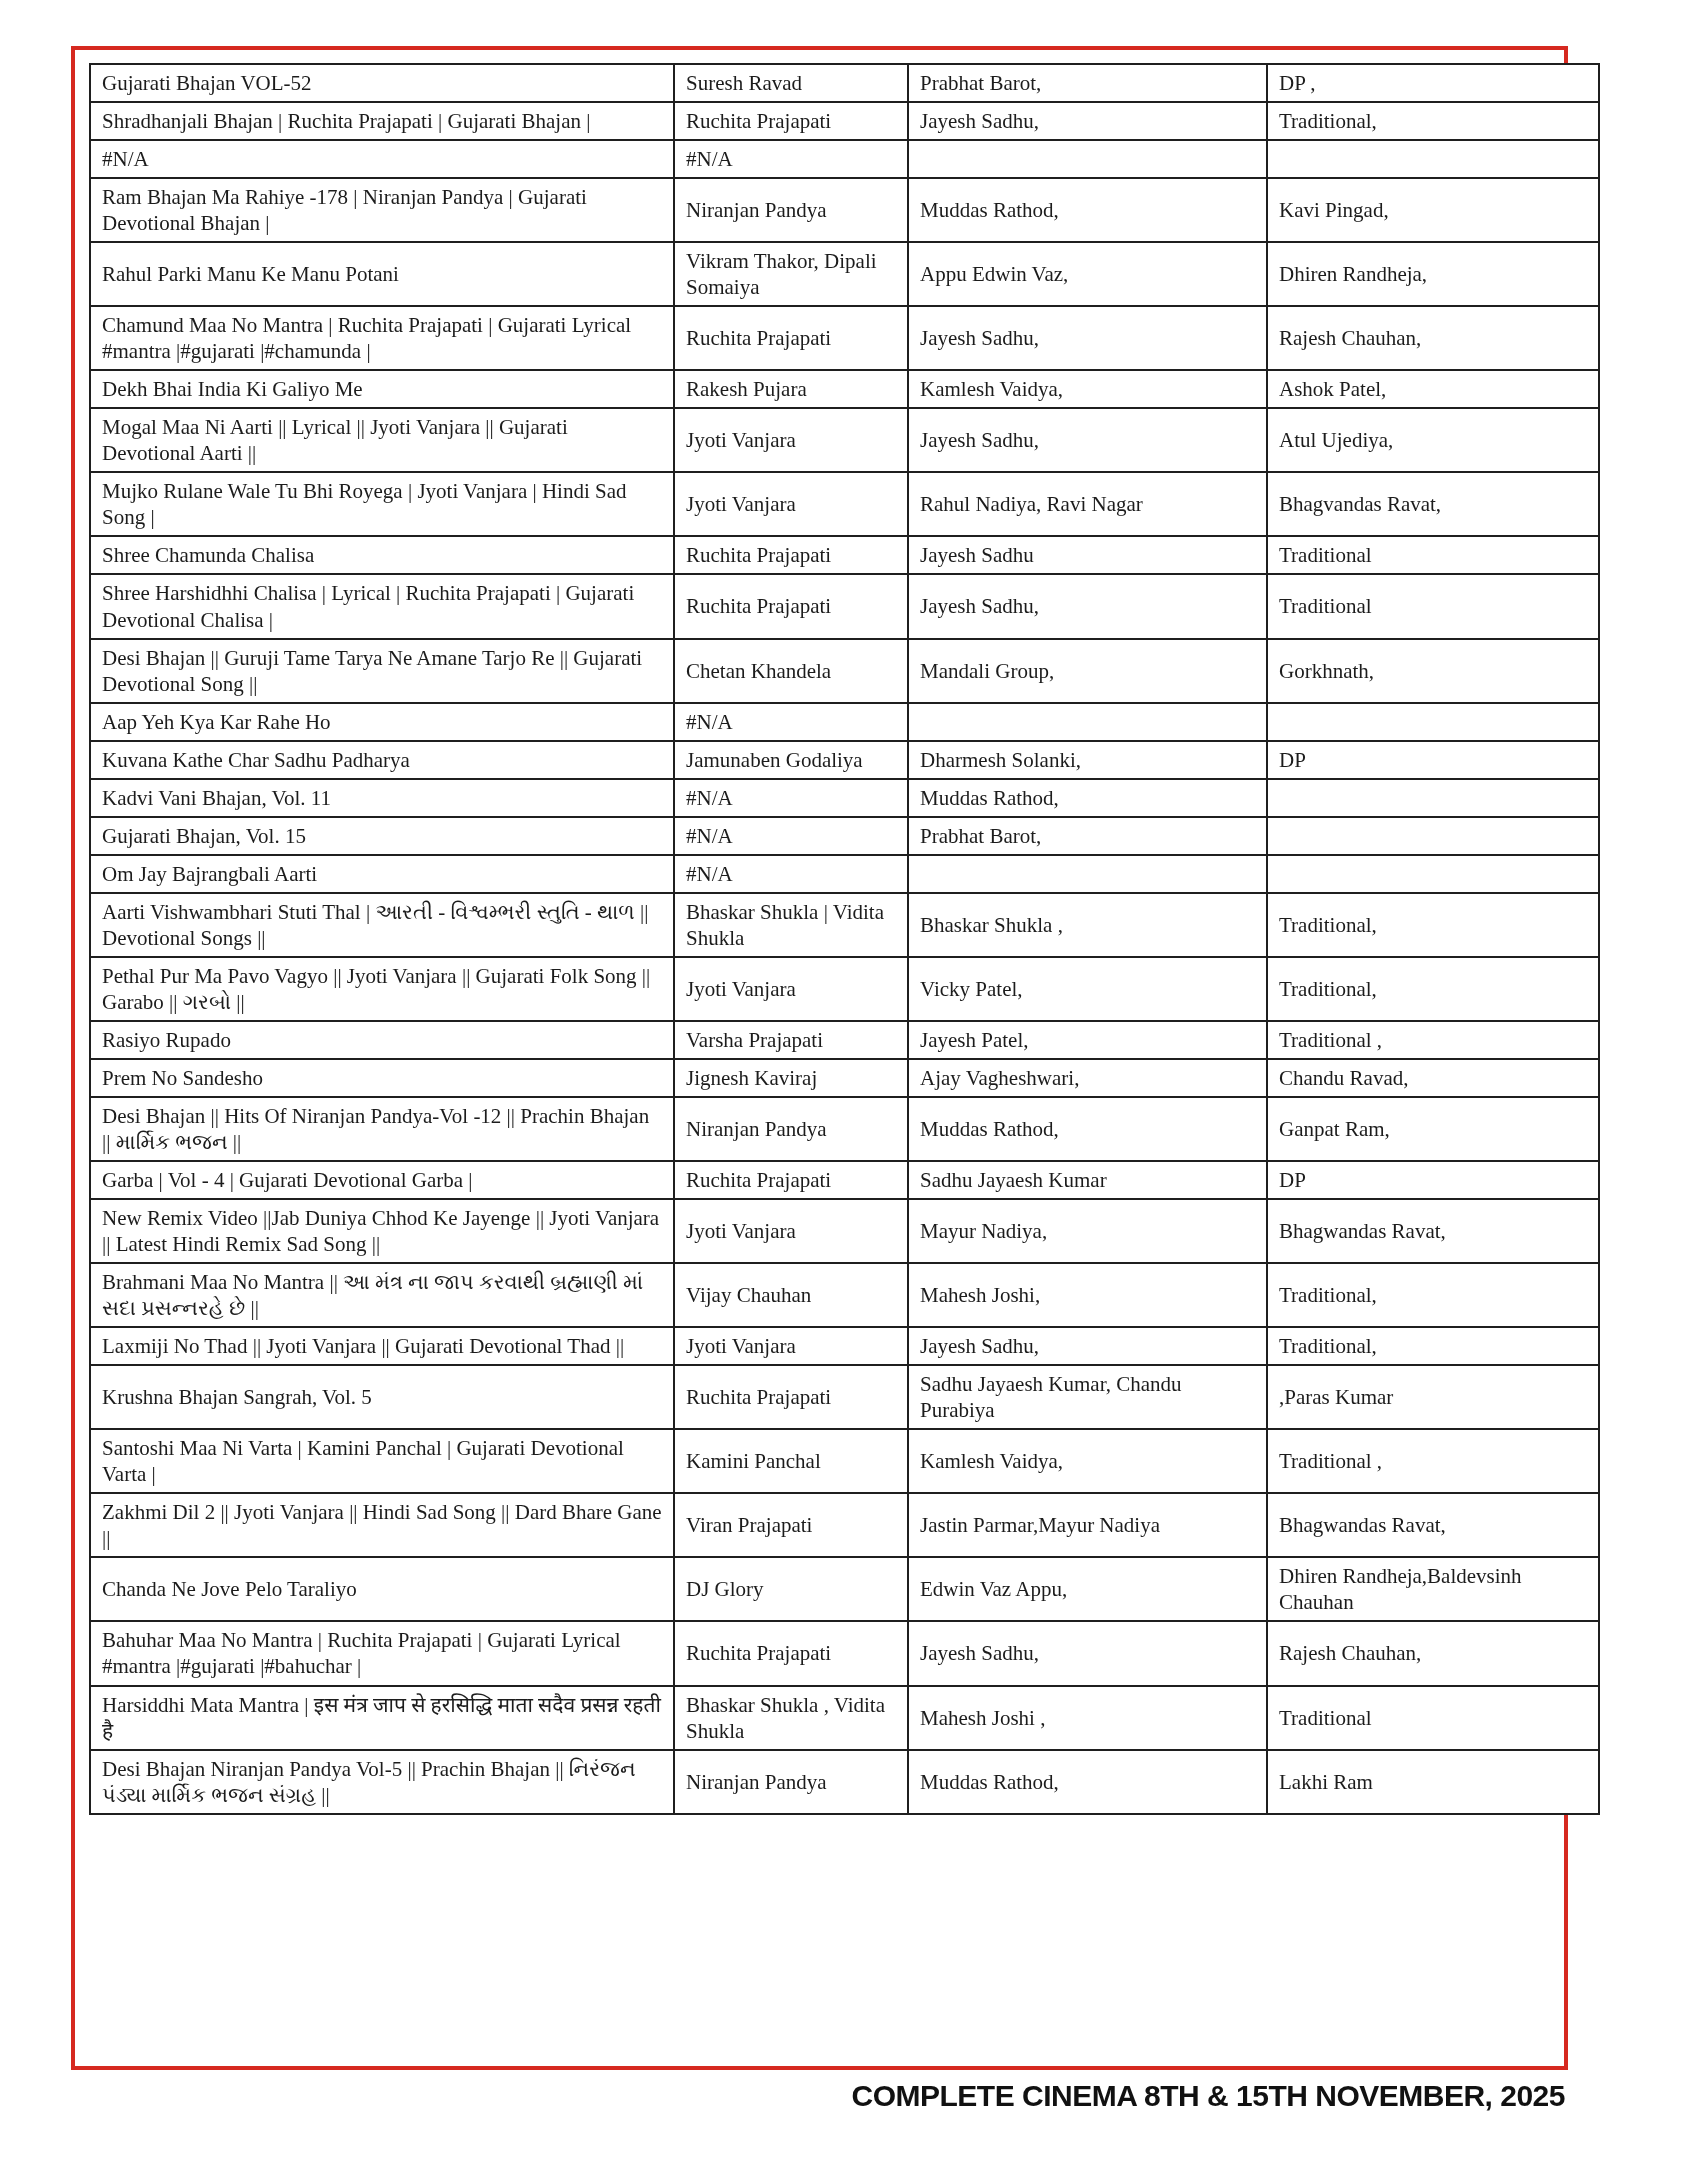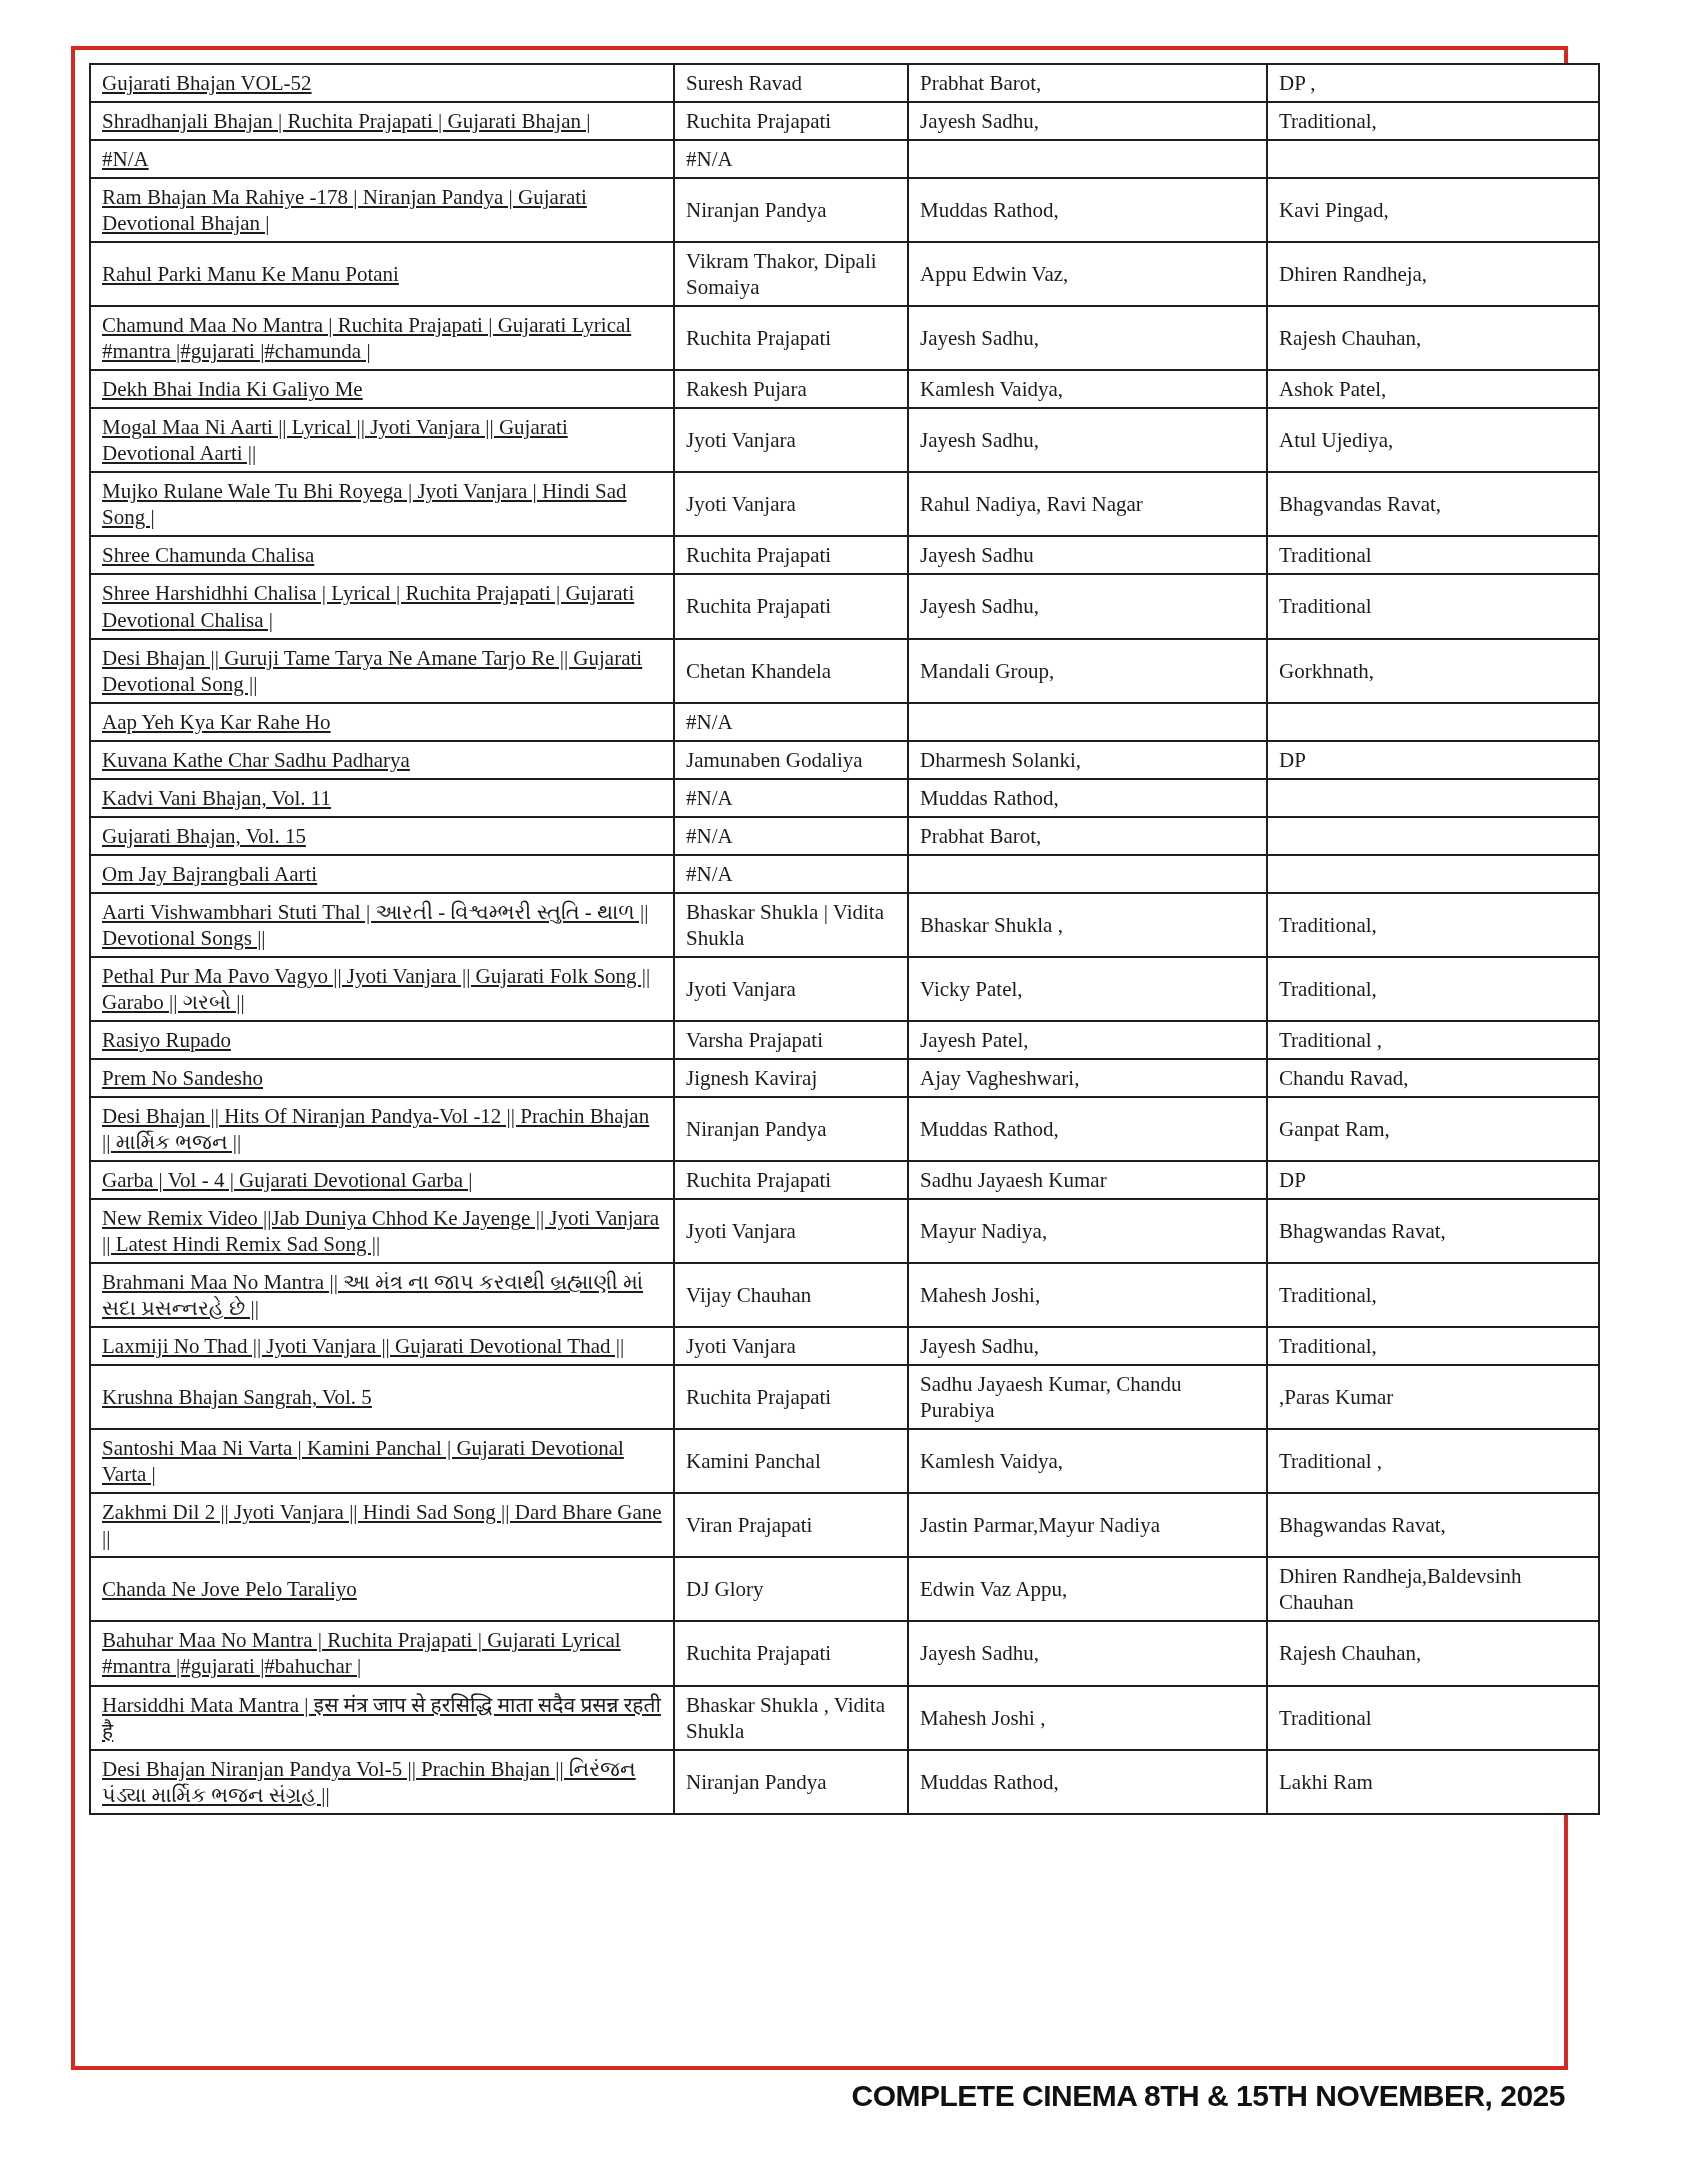--- a/index.html
+++ b/index.html
@@ -28,21 +28,21 @@
   table.listing td{
     border:2px solid #1f1f1f;
     padding:5px 11px;
     font-size:21px;
     line-height:1.24;
     vertical-align:middle;
     word-wrap:break-word;
     color:#1c1c1c;
     background:#ffffff;
   }
-  td.c0{width:560px;text-decoration:underline;}
+  td.c0{width:560px;}
   td.c1{width:210px;}
   td.c2{width:335px;border-radius:6px;}
   td.c3{width:308px;}
   #page-footer{
     position:absolute;
     top:2079px;
     right:118px;
     font-family:"Liberation Sans","DejaVu Sans",sans-serif;
     font-weight:bold;
     font-size:30px;

